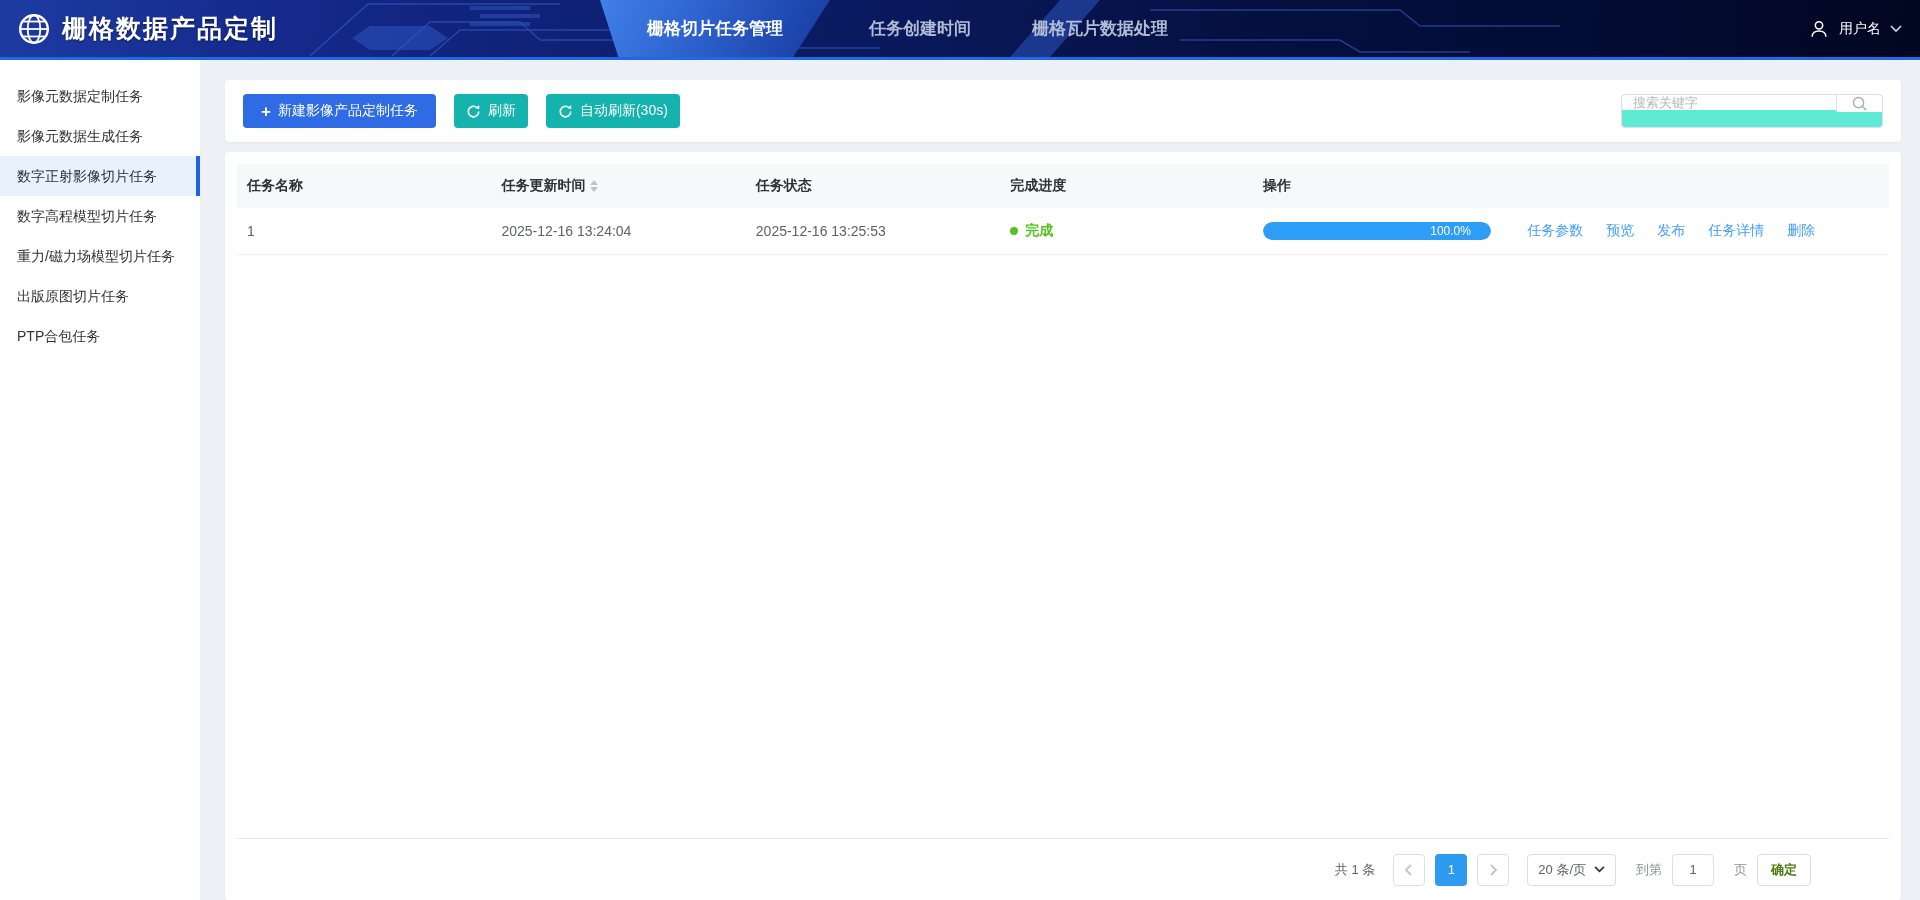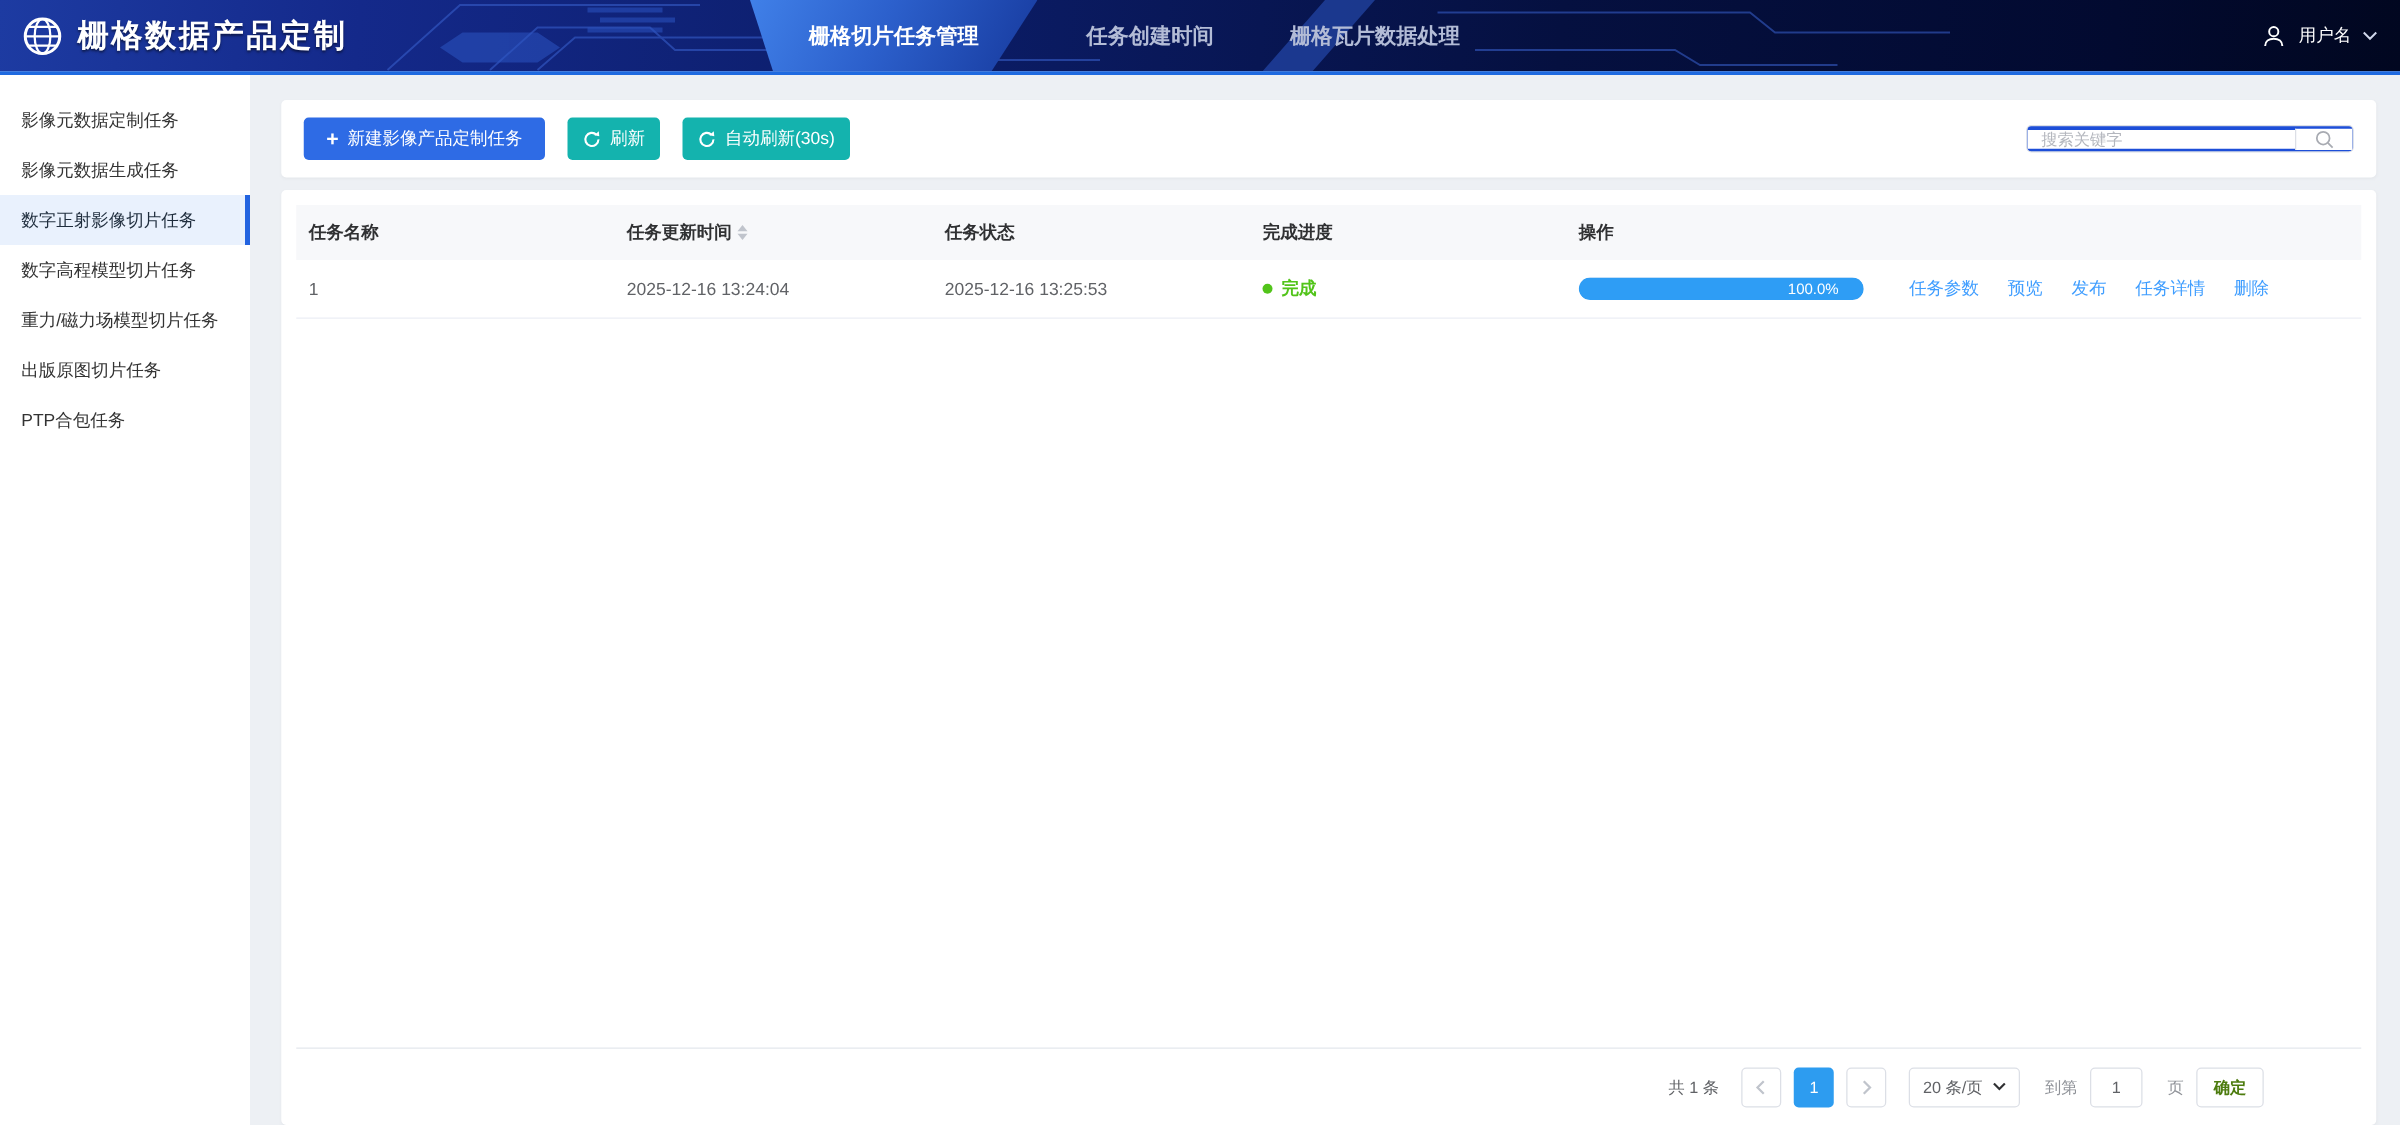--- a/index.html
+++ b/index.html
@@ -32,21 +32,21 @@
   .side-item.active { background:#e9f1fd; border-right:4px solid #2263e0; color:#1f2d3d; }
 
   
   .main { position:absolute; left:200px; right:0; top:60px; bottom:0; background:#edf0f4; overflow:hidden; }
   .card { background:#fff; border-radius:4px; margin-left:25px; margin-right:19px; box-shadow:0 1px 3px rgba(0,0,0,.04); }
   .toolbar-card { margin-top:20px; height:62px; display:flex; align-items:center; padding:0 18px; }
   .btn { display:inline-flex; align-items:center; gap:7px; border:none; border-radius:4px; color:#fff; font-size:14px; font-family:inherit; padding:0 12px; height:34px; cursor:pointer; }
   .btn-primary { background:#2e6be5; padding:0 18px; }
   .btn-teal { background:#14b3ae; margin-left:18px; }
   .plus-glyph { font-size:17px; font-weight:700; line-height:1; }
-  .search-box { margin-left:auto; width:262px; height:22px; border:1px solid #dcdfe6; border-radius:4px; display:flex; align-items:center; background:#1d4ed8; overflow:hidden; }
+  .search-box { margin-left:auto; width:262px; height:34px; border:1px solid #dcdfe6; border-radius:4px; display:flex; align-items:flex-start; background:#5eead4; overflow:hidden; }
   .search-box input { flex:1; border:none; outline:none; padding:0 11px; font-size:13px; color:#606266; font-family:inherit; }
   .search-box input::placeholder { color:#b4b7be; }
   .search-btn { width:46px; border-left:1px solid #dcdfe6; display:flex; align-items:center; justify-content:center; cursor:pointer; background:#fff; }
 
   
   .table-card { margin-top:10px; height:calc(100% - 92px); display:flex; flex-direction:column; padding:12px 12px 0 12px; }
   .tgrid { display:grid; grid-template-columns:15.4% 15.4% 15.4% 15.3% 16% 22.5%; align-items:center; }
   .thead { background:#f7f8fa; }
   .th { font-size:14px; font-weight:700; color:#303133; padding:13px 10px; display:flex; align-items:center; gap:5px; }
   .trow { border-bottom:1px solid #ebeef5; }

